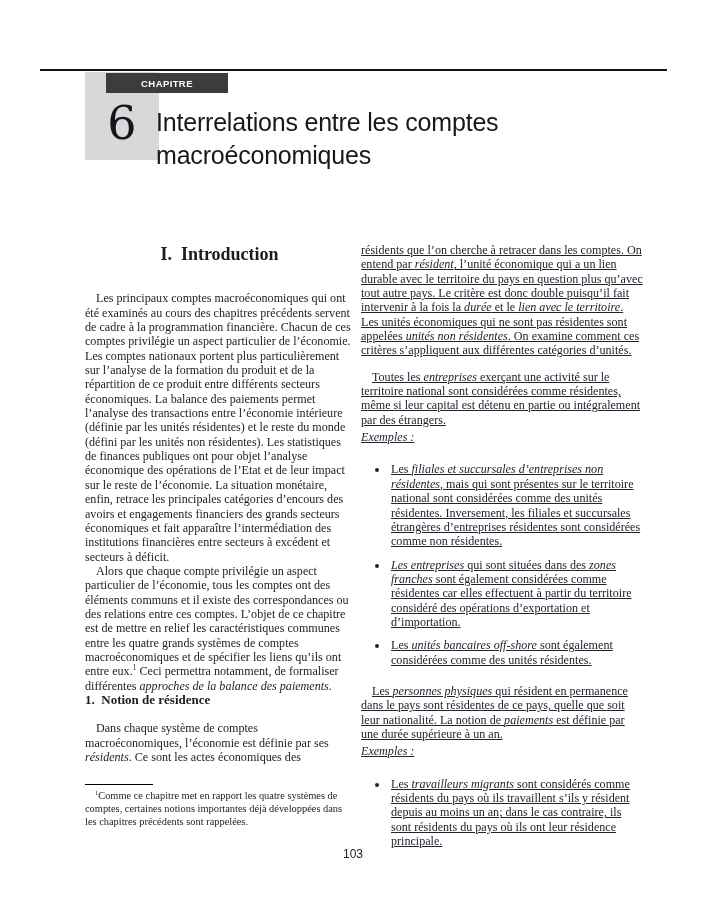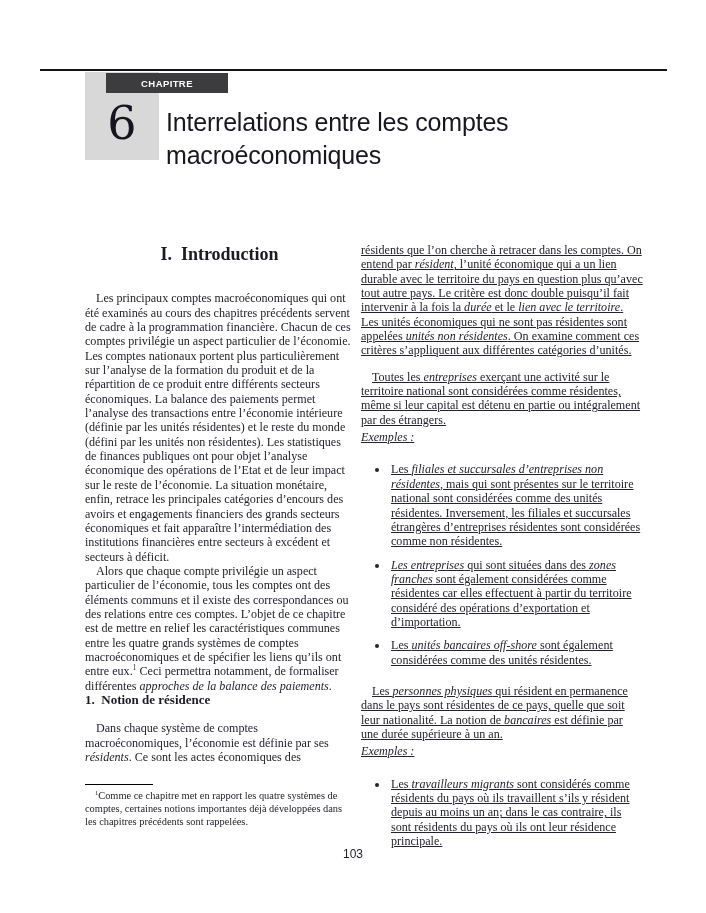--- a/index.html
+++ b/index.html
@@ -52,21 +52,21 @@
   }
   .chapter-label {
     font-family: "Liberation Sans", sans-serif;
     font-size: 9.5px;
     font-weight: bold;
     letter-spacing: 0.4px;
     color: var(--chapter-label-text);
   }
   .title {
     position: absolute;
-    left: 166px; top: 106px;
+    left: 156px; top: 106px;
     width: 470px;
     font-family: "Liberation Sans", sans-serif;
     font-size: 25px;
     line-height: 33px;
     font-weight: 500;
     color: var(--title-text);
     letter-spacing: -0.2px;
   }
   .col {
     position: absolute;
@@ -160,21 +160,21 @@
 
   <div class="col col-right">
     <p class="body"><span>résidents que l’on cherche à retracer dans les comptes. On entend par </span><span style="font-style: italic;">résident</span><span>, l’unité économique qui a un lien durable avec le territoire du pays en question plus qu’avec tout autre pays. Le critère est donc double puisqu’il fait intervenir à la fois la </span><span style="font-style: italic;">durée</span><span> et le </span><span style="font-style: italic;">lien avec le territoire</span><span>. Les unités économiques qui ne sont pas résidentes sont appelées </span><span style="font-style: italic;">unités non résidentes</span><span>. On examine comment ces critères s’appliquent aux différentes catégories d’unités.</span></p>
     <p class="body indent sp-before"><span>Toutes les </span><span style="font-style: italic;">entreprises</span><span> exerçant une activité sur le territoire national sont considérées comme résidentes, même si leur capital est détenu en partie ou intégralement par des étrangers.</span></p>
     <p class="examples">Exemples :</p>
     <ul class="bullets">
       <li><span>Les </span><span style="font-style: italic;">filiales et succursales d’entreprises non résidentes</span><span>, mais qui sont présentes sur le territoire national sont considérées comme des unités résidentes. Inversement, les filiales et succursales étrangères d’entreprises résidentes sont considérées comme non résidentes.</span></li>
       <li><span style="font-style: italic;">Les entreprises</span><span> qui sont situées dans des </span><span style="font-style: italic;">zones franches</span><span> sont également considérées comme résidentes car elles effectuent à partir du territoire considéré des opérations d’exportation et d’importation.</span></li>
       <li><span>Les </span><span style="font-style: italic;">unités bancaires off-shore</span><span> sont également considérées comme des unités résidentes.</span></li>
     </ul>
-    <p class="body indent sp-before-lg"><span>Les </span><span style="font-style: italic;">personnes physiques</span><span> qui résident en permanence dans le pays sont résidentes de ce pays, quelle que soit leur nationalité. La notion de </span><span style="font-style: italic;">bancaires</span><span> est définie par une durée supérieure à un an.</span></p>
+    <p class="body indent sp-before-lg"><span>Les </span><span style="font-style: italic;">personnes physiques</span><span> qui résident en permanence dans le pays sont résidentes de ce pays, quelle que soit leur nationalité. La notion de </span><span style="font-style: italic;">paiements</span><span> est définie par une durée supérieure à un an.</span></p>
     <p class="examples">Exemples :</p>
     <ul class="bullets">
       <li><span>Les </span><span style="font-style: italic;">travailleurs migrants</span><span> sont considérés comme résidents du pays où ils travaillent s’ils y résident depuis au moins un an; dans le cas contraire, ils sont résidents du pays où ils ont leur résidence principale.</span></li>
     </ul>
   </div>
 
   <div class="pagenum">103</div>
 
 </div>
 

